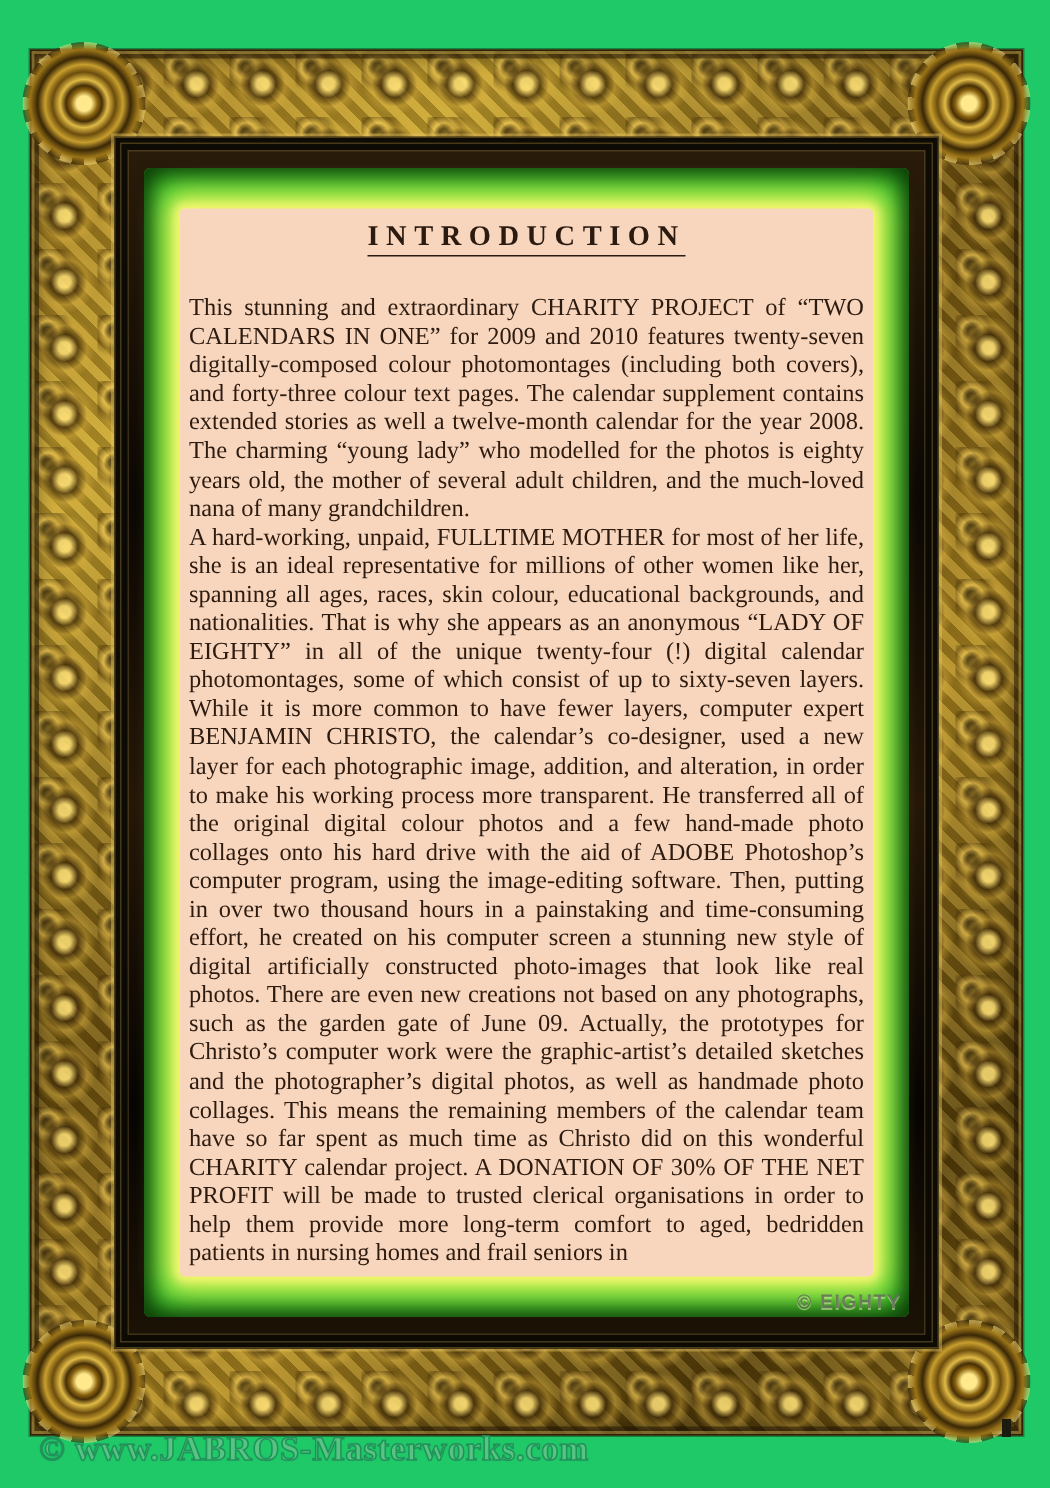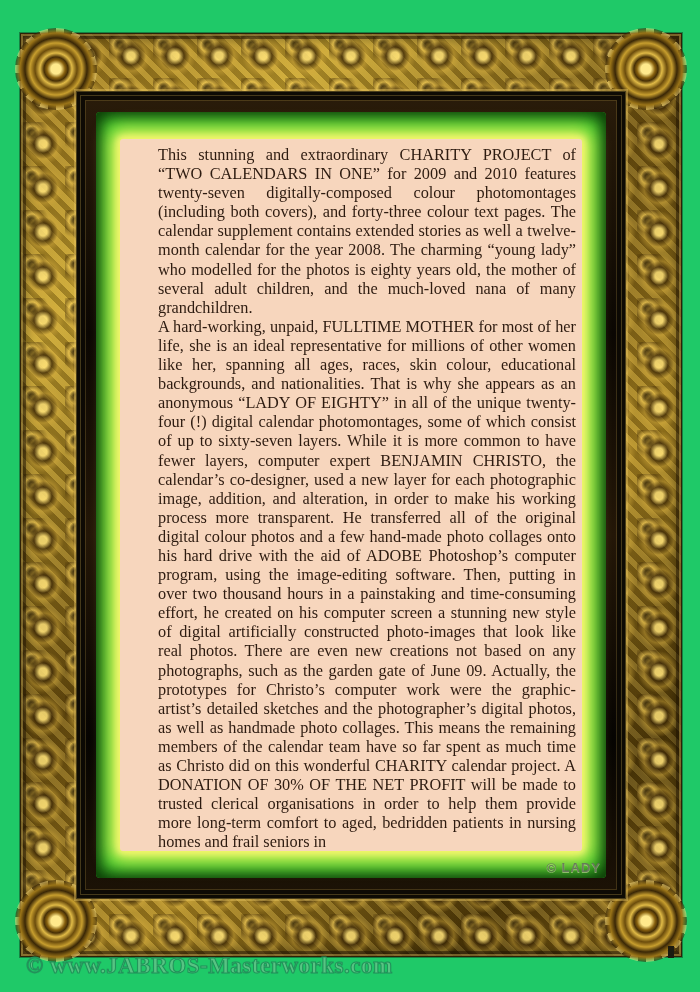--- a/index.html
+++ b/index.html
@@ -99,21 +99,20 @@
   .page-title span {
     border-bottom: 1.5px solid #2b1a10;
     padding-bottom: 2px;
   }
 
   .body-text p {
     font-size: 16.3px;
     line-height: 19.1px;
     text-align: justify;
     color: #2d1b10;
-    margin-left: 32px;
   }
 
   .benja {
     position: absolute;
     right: 5px; bottom: 3px;
     font-family: "Liberation Sans", sans-serif;
     font-weight: bold;
     font-size: 13px;
     letter-spacing: 1px;
     color: rgba(100,112,92,.85);
@@ -146,25 +145,28 @@
 <div class="frame">
   <div class="corner tl"></div>
   <div class="corner tr"></div>
   <div class="corner bl"></div>
   <div class="corner br"></div>
 
   <div class="molding">
     <div class="mat">
 
       <div class="page">
+        <h1 class="page-title">
+          <span>INTRODUCTION</span>
+        </h1>
         <div class="body-text">
           <p>This stunning and extraordinary CHARITY PROJECT of “TWO CALENDARS IN ONE” for 2009 and 2010 features twenty-seven digitally-composed colour photomontages (including both covers), and forty-three colour text pages. The calendar supplement contains extended stories as well a twelve-month calendar for the year 2008. The charming “young lady” who modelled for the photos is eighty years old, the mother of several adult children, and the much-loved nana of many grandchildren.</p>
           <p>A hard-working, unpaid, FULLTIME MOTHER for most of her life, she is an ideal representative for millions of other women like her, spanning all ages, races, skin colour, educational backgrounds, and nationalities. That is why she appears as an anonymous “LADY OF EIGHTY” in all of the unique twenty-four (!) digital calendar photomontages, some of which consist of up to sixty-seven layers. While it is more common to have fewer layers, computer expert BENJAMIN CHRISTO, the calendar’s co-designer, used a new layer for each photographic image, addition, and alteration, in order to make his working process more transparent. He transferred all of the original digital colour photos and a few hand-made photo collages onto his hard drive with the aid of ADOBE Photoshop’s computer program, using the image-editing software. Then, putting in over two thousand hours in a painstaking and time-consuming effort, he created on his computer screen a stunning new style of digital artificially constructed photo-images that look like real photos. There are even new creations not based on any photographs, such as the garden gate of June 09. Actually, the prototypes for Christo’s computer work were the graphic-artist’s detailed sketches and the photographer’s digital photos, as well as handmade photo collages. This means the remaining members of the calendar team have so far spent  as much time as Christo did on this wonderful CHARITY calendar project. A DONATION OF 30% OF THE NET PROFIT will be made to trusted clerical organisations in order to help them provide more long-term comfort to aged, bedridden patients in nursing homes and frail seniors in</p>
         </div>
       </div>
 
-      <div class="benja">© LADY</div>
+      <div class="benja">© EIGHTY</div>
     </div>
   </div>
 </div>
 
 <div class="site-copyright">© www.JABROS-Masterworks.com</div>
 <div class="tick-mark"></div>
 
 </body></html>

